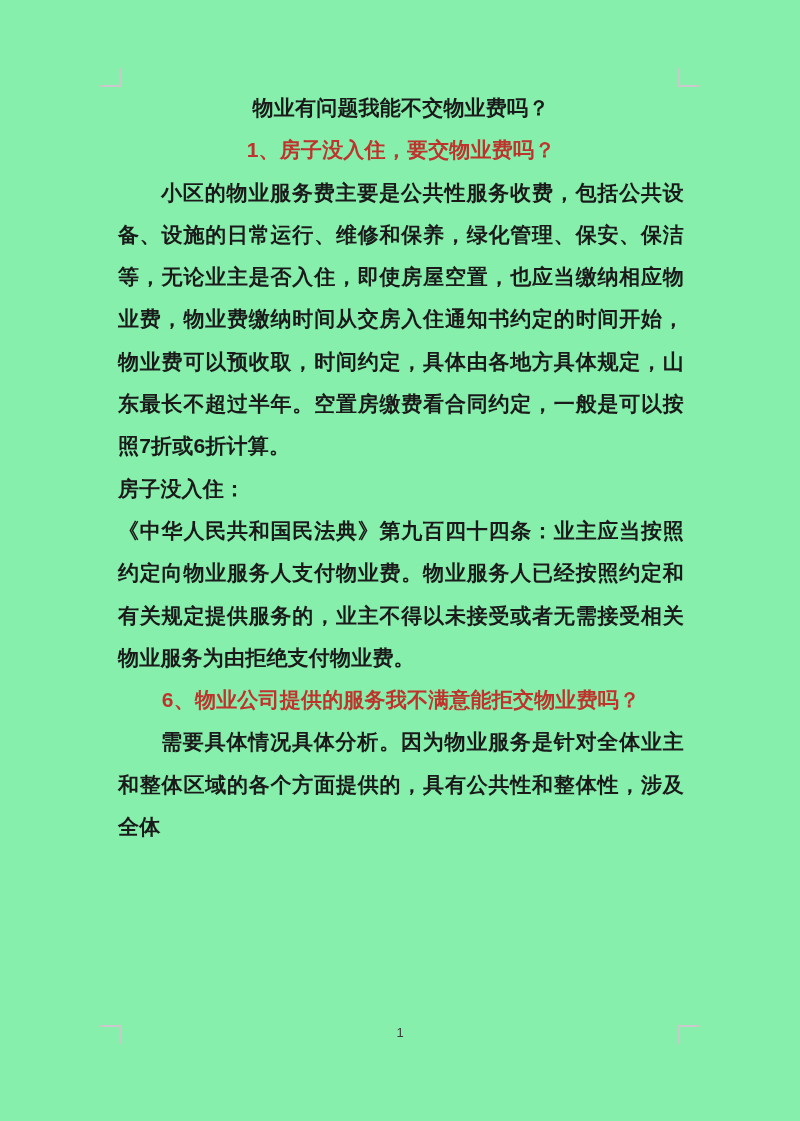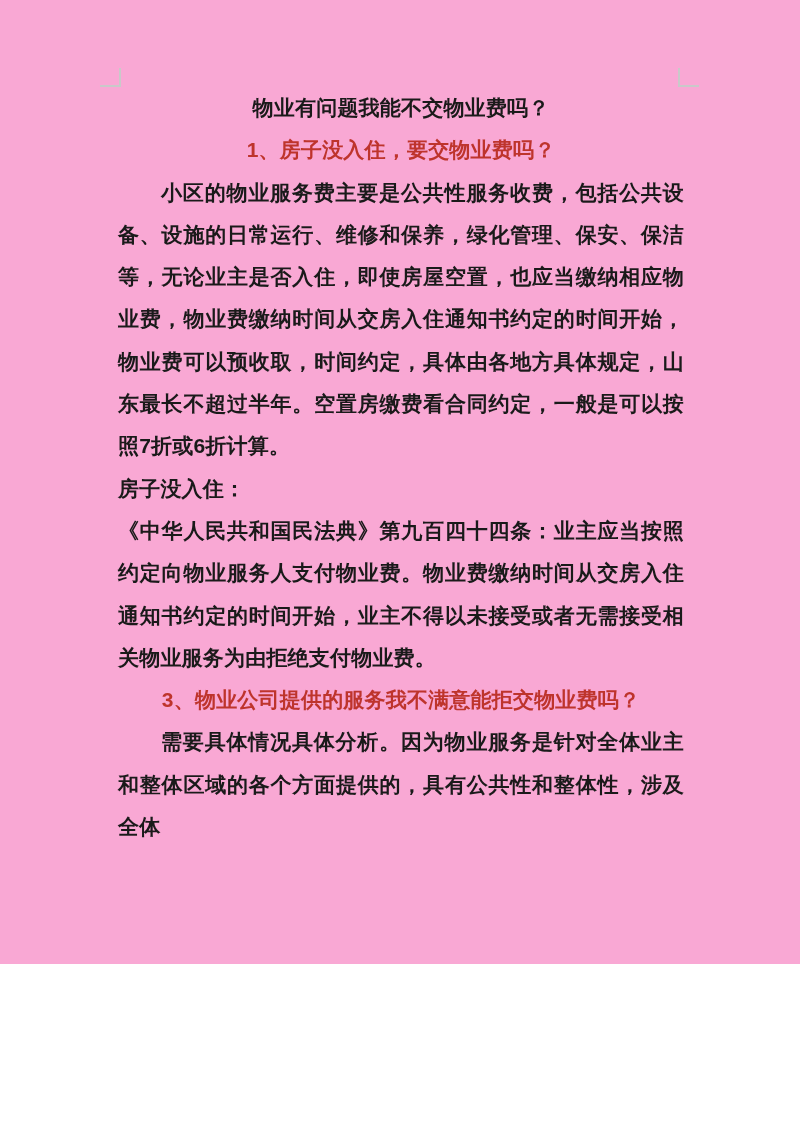--- a/index.html
+++ b/index.html
@@ -3,22 +3,22 @@
 <meta charset="utf-8">
 <style>
   html, body {
     margin: 0;
     padding: 0;
     background: #ffffff;
   }
   .page {
     position: relative;
     width: 800px;
-    height: 964px;
-    background: #f9a8d4;
+    height: 1121px;
+    background: #86efac;
     overflow: hidden;
     font-family: "Liberation Sans", "DejaVu Sans", sans-serif;
   }
   
   .crop {
     position: absolute;
     width: 19px;
     height: 17px;
   }
   .crop.tl { left: 100px; top: 68px;  border-right: 2px solid #c9c9c9; border-bottom: 2px solid #c9c9c9; }
@@ -82,25 +82,25 @@
   <div class="content">
 
     <p class="doc-title">物业有问题我能不交物业费吗？</p>
 
     <h2 class="red-heading">1、房子没入住，要交物业费吗？</h2>
 
     <p class="indent">小区的物业服务费主要是公共性服务收费，包括公共设备、设施的日常运行、维修和保养，绿化管理、保安、保洁等，无论业主是否入住，即使房屋空置，也应当缴纳相应物业费，物业费缴纳时间从交房入住通知书约定的时间开始，物业费可以预收取，时间约定，具体由各地方具体规定，山东最长不超过半年。空置房缴费看合同约定，一般是可以按照7折或6折计算。</p>
 
     <p>房子没入住：</p>
 
-    <p>《中华人民共和国民法典》第九百四十四条：业主应当按照约定向物业服务人支付物业费。物业费缴纳时间从交房入住通知书约定的时间开始，业主不得以未接受或者无需接受相关物业服务为由拒绝支付物业费。</p>
+    <p>《中华人民共和国民法典》第九百四十四条：业主应当按照约定向物业服务人支付物业费。物业服务人已经按照约定和有关规定提供服务的，业主不得以未接受或者无需接受相关物业服务为由拒绝支付物业费。</p>
 
 
 
-    <h2 class="red-heading">3、物业公司提供的服务我不满意能拒交物业费吗？</h2>
+    <h2 class="red-heading">6、物业公司提供的服务我不满意能拒交物业费吗？</h2>
 
     <p class="indent">需要具体情况具体分析。因为物业服务是针对全体业主和整体区域的各个方面提供的，具有公共性和整体性，涉及全体</p>
 
   </div>
 
   <div class="page-number">1</div>
 
 </div>
 
 </body></html>

